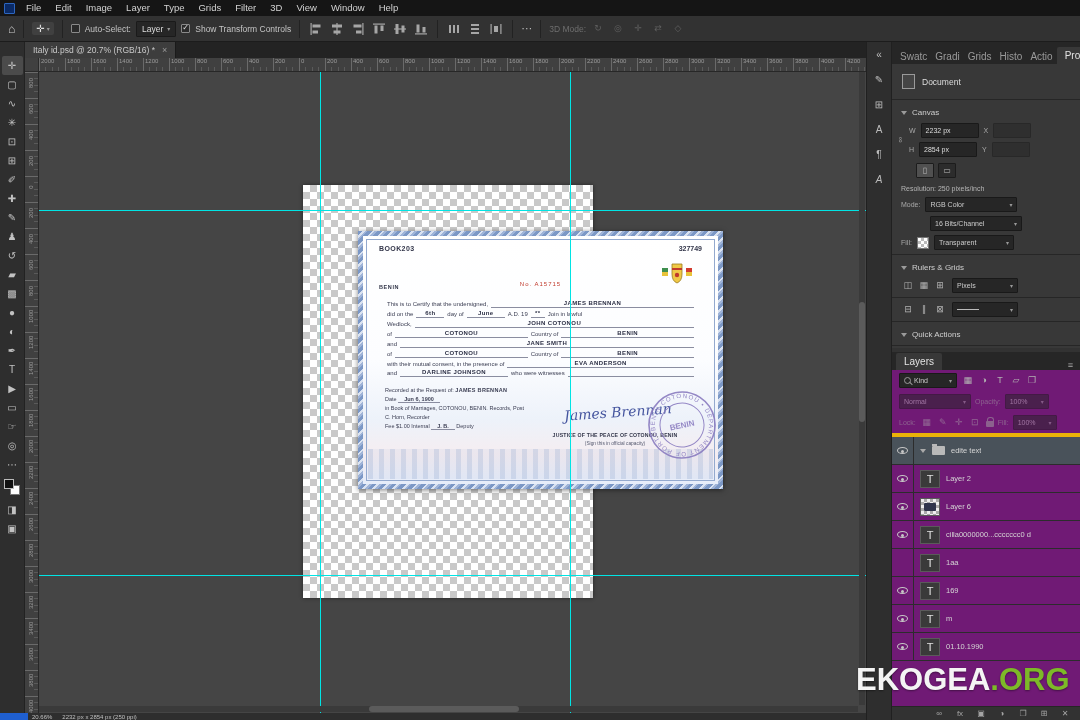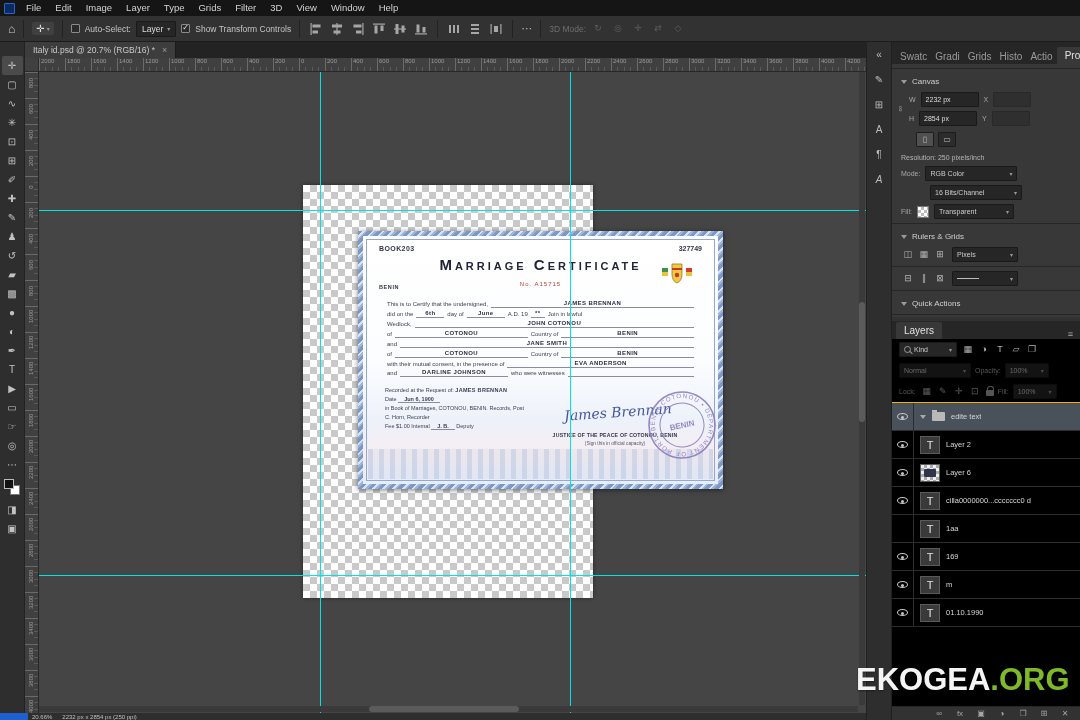--- a/index.html
+++ b/index.html
@@ -129,30 +129,30 @@
 .resrow{font-size:7px;color:#b5b5b5;padding:5px 9px 3px}
 .dd{height:15px;background:#262626;border:1px solid #191919;border-radius:1px;display:inline-flex;align-items:center;padding:0 4px;font-size:7px;color:#ccc;gap:3px}
 .dd::after{content:"▾";font-size:6px;color:#999;margin-left:auto}
 .dd.w92{width:92px}.dd.w80{width:80px}.dd.w72{width:72px}.dd.w58{width:58px}.dd.w44{width:44px}.dd.w66{width:66px}
 .fillswatch{width:12px;height:12px;border:1px solid #777;background-image:linear-gradient(45deg,#bbb 25%,transparent 25%,transparent 75%,#bbb 75%),linear-gradient(45deg,#bbb 25%,transparent 25%,transparent 75%,#bbb 75%);background-size:6px 6px;background-position:0 0,3px 3px;background-color:#fff}
 .sicon{min-width:14px;height:14px;display:inline-flex;align-items:center;justify-content:center}
 .sicon span{font-size:9px;color:#b2b2b2;line-height:1}
 .guidestroke{width:22px;height:1px;background:#bbb;display:inline-block}
 
 
-.layers{background:#000000;display:flex;flex-direction:column;flex:1;margin-top:4px}
+.layers{background:#701a75;display:flex;flex-direction:column;flex:1;margin-top:4px}
 .ltabs{display:flex;align-items:flex-end;background:#262626;padding:4px 4px 0 4px;height:18px}
 .lfilter,.lblend,.llock{display:flex;align-items:center;gap:4px;padding:3px 7px;font-size:7px}
 .dimrow{opacity:.5}
 .mag{width:7px;height:7px;border:1px solid #999;border-radius:50%;position:relative;display:inline-block}
 .mag::after{content:"";position:absolute;width:4px;height:1px;background:#999;transform:rotate(45deg);right:-3px;bottom:-1px}
 .lficons{display:flex;gap:2px}
 .padlock{width:8px;height:6px;background:#a8a8a8;position:relative;display:inline-block;margin-top:3px;border-radius:1px}
 .padlock::before{content:"";position:absolute;top:-4px;left:1px;width:5px;height:4px;border:1px solid #a8a8a8;border-bottom:none;border-radius:3px 3px 0 0}
-.llist{flex:1;overflow:hidden;border-top:1px solid #eab308}
+.llist{flex:1;overflow:hidden;border-top:4px solid #eab308}
 .lrow{height:28px;display:flex;align-items:center;border-bottom:1px solid #2c2c2c;gap:6px;padding-right:4px}
 .lrow.selected{background:#49525a}
 .eyebox{width:22px;height:28px;border-right:1px solid #2c2c2c;display:flex;align-items:center;justify-content:center;flex:none}
 .eye{width:11px;height:7px;border:1px solid #c6c6c6;border-radius:50%;position:relative;display:inline-block}
 .eye::after{content:"";position:absolute;left:3px;top:1.5px;width:3px;height:3px;border-radius:50%;background:#c6c6c6}
 .chevdown{width:0;height:0;border-left:3px solid transparent;border-right:3px solid transparent;border-top:4px solid #aaa;flex:none}
 .folder{width:13px;height:9px;background:#b9b9b9;position:relative;border-radius:1px;flex:none}
 .folder::before{content:"";position:absolute;top:-2px;left:0;width:5px;height:2px;background:#b9b9b9}
 .lthumb{width:20px;height:18px;border:1px solid #5a5a5a;display:flex;align-items:center;justify-content:center;font-size:11px;color:#e0e0e0;flex:none;background:#3a3a3a}
 .lthumb.checker{background-image:linear-gradient(45deg,#aaa 25%,transparent 25%,transparent 75%,#aaa 75%),linear-gradient(45deg,#aaa 25%,transparent 25%,transparent 75%,#aaa 75%);background-size:6px 6px;background-position:0 0,3px 3px;background-color:#eee;position:relative}
@@ -557,21 +557,20 @@
     </div>
 
   <div class="canvas">
     <div class="doc"></div>
 
     <div class="cert">
       <span class="cframe"></span>
         <span class="cband"></span>
       <div class="c-book">BOOK203</div>
       <div class="c-serial">327749</div>
-      <div class="c-title">Marriage Certificate</div>
       <div class="c-no">No. A15715</div>
       <div class="c-country-top">BENIN</div>
       <div class="c-arms">
         <svg width="34" height="30" viewBox="0 0 34 30">
           <rect x="2" y="8" width="6" height="4" fill="#3f8f4f"></rect>
             <rect x="2" y="12" width="6" height="4" fill="#e8c33a"></rect>
           <rect x="26" y="8" width="6" height="4" fill="#d23b2f"></rect>
             <rect x="26" y="12" width="6" height="4" fill="#e8c33a"></rect>
           <path d="M12 4 h10 v10 q0 7 -5 9 q-5 -2 -5 -9 z" fill="#f0c846" stroke="#9a7b20" stroke-width="0.8"></path>
           <path d="M12 9 h10" stroke="#c0392b" stroke-width="2"></path>
@@ -692,20 +691,24 @@
             <span class="ptab">Gradi</span>
             <span class="ptab">Grids</span>
             <span class="ptab">Histo</span>
             <span class="ptab">Actio</span>
           </span>
         <span class="ptab active">Properties</span>
         <span class="pmenu">≡</span>
       </div>
 
       <div class="pbody">
+        <div class="docrow">
+            <span class="docicon"></span>
+            <span>Document</span>
+          </div>
         <div class="pdiv"></div>
         <div class="psection">
             <span class="chev"></span>
             <span>Canvas</span>
           </div>
         <div class="whwrap">
           <span class="chain">∞</span>
           <div class="prow">
             <span class="plabel">W</span>
             <span class="inp w60">2232 px</span>

